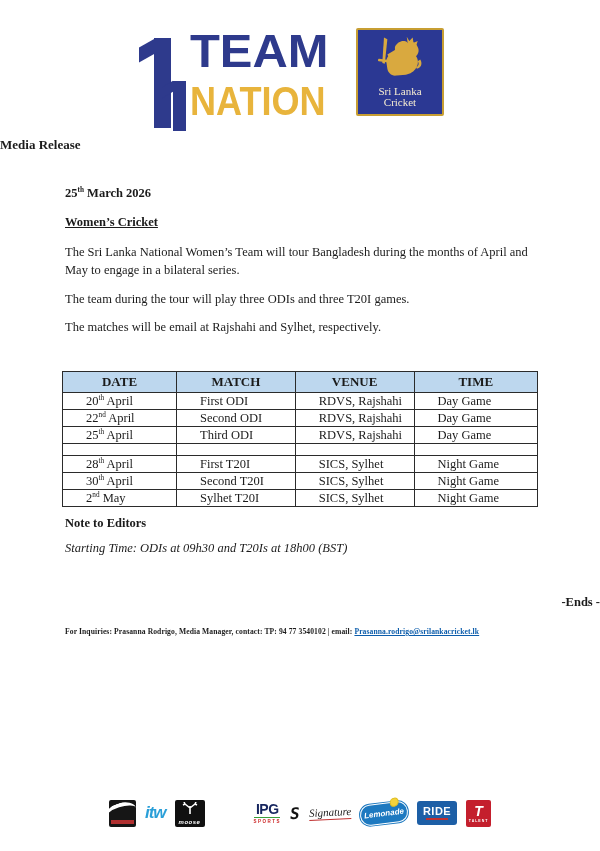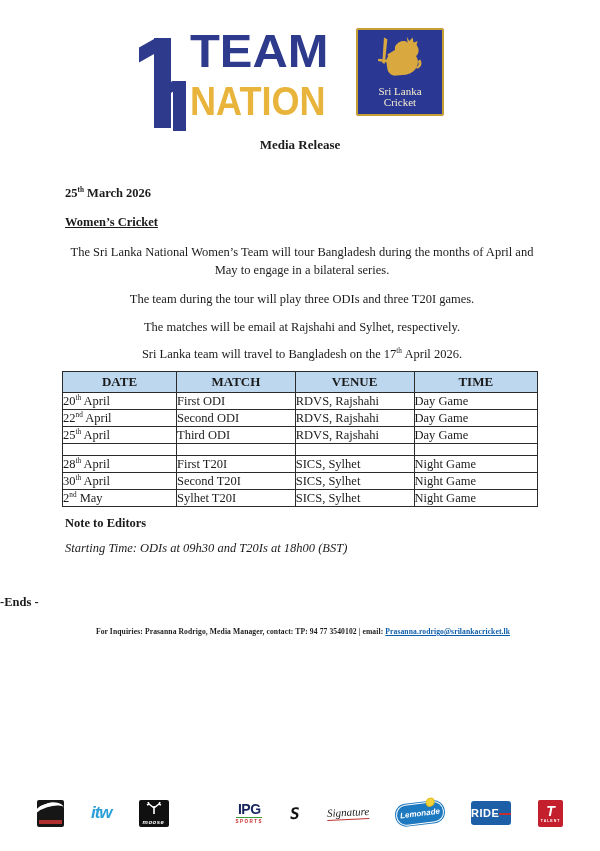--- a/index.html
+++ b/index.html
@@ -25,44 +25,44 @@
              font-weight:800;font-size:41px;line-height:1;color:#e8b43c;letter-spacing:0px;
              transform:scaleX(0.88);transform-origin:left;}
   .badge{position:absolute;left:356px;top:24px;width:88px;height:88px;background:#2b3893;
          border:2px solid #c79e33;border-radius:2px;display:flex;flex-direction:column;
          align-items:center;justify-content:space-between;box-sizing:border-box;}
   .badge svg{margin-top:5px;}
   .badge-text{font-family:"Liberation Serif",serif;font-size:11px;line-height:1.05;
               color:#f7edd2;text-align:center;margin-bottom:5px;}
 
   
-  .abs{position:absolute;text-align:center;}
+  .abs{position:absolute;}
   .media-release{top:137px;left:0;width:100%;font-weight:bold;font-size:13px;}
   .date-line{top:186px;left:65px;font-weight:bold;font-size:12.5px;}
   .section-heading{top:215px;left:65px;font-weight:bold;font-size:12.5px;text-decoration:underline;}
   .para{left:65px;width:474px;font-size:12.5px;line-height:1.45;}
   .p1{top:243px;} .p2{top:290px;} .p3{top:318px;} .p4{top:345px;}
   .note-heading{top:516px;left:65px;font-weight:bold;font-size:12.5px;}
   .starting-time{top:541px;left:65px;font-weight:normal;font-style:italic;font-size:12.5px;}
-  .ends-line{top:595px;left:0;width:100%;text-align:left;font-weight:bold;font-size:12.5px;}
+  .ends-line{top:595px;left:0;width:100%;text-align:right;font-weight:bold;font-size:12.5px;}
   .contact-line{top:627px;left:65px;width:476px;font-weight:bold;font-size:7.6px;letter-spacing:0.1px;}
   .contact-line a{color:#0b5cab;text-decoration:underline;font-weight:bold;margin-top:20px;}
 
   
   .schedule{position:absolute;top:371px;left:62px;width:476px;border-collapse:collapse;
             font-size:12.5px;table-layout:fixed;}
-  .schedule th,.schedule td{border:1px solid #2b2b2b;padding:0 0;overflow:hidden;white-space:nowrap;}
+  .schedule th,.schedule td{border:1px solid #2b2b2b;padding:0 23px;overflow:hidden;white-space:nowrap;}
   .schedule th{background:#bdd7ee;font-weight:bold;text-align:center;height:20px;font-size:13px;}
   .schedule td{height:16px;text-align:left;}
   .schedule tr.empty-row td{height:11px;}
   .col-date{width:24%;} .col-match{width:25%;} .col-venue{width:25%;} .col-time{width:26%;}
 
   
   .sponsors{position:absolute;top:791px;left:0;width:100%;display:flex;justify-content:center;
-            align-items:center;gap:27px;height:44px;font-family:"Liberation Sans",sans-serif;}
+            align-items:center;gap:9px;height:44px;font-family:"Liberation Sans",sans-serif;}
   .spn{display:flex;align-items:center;justify-content:center;position:relative;}
   .spn-swoosh{width:27px;height:27px;background:#161616;border-radius:2px;overflow:hidden;}
   .spn-swoosh:before{content:"";position:absolute;left:-4px;top:3px;width:32px;height:16px;
             border-radius:50%;border-top:4px solid #fff;transform:rotate(-18deg);}
   .spn-swoosh:after{content:"";position:absolute;left:2px;right:2px;bottom:3px;height:4px;background:#b03030;}
   .spn-itw span{color:#2a9fd8;font-style:italic;font-weight:800;font-size:17px;letter-spacing:-1px;}
   .spn-moose{width:30px;height:27px;background:#101010;border-radius:2px;flex-direction:column;justify-content:flex-end;}
   .spn-moose svg{position:absolute;top:2px;}
   .spn-moose span{color:#fff;font-size:6px;font-style:italic;font-weight:bold;margin-bottom:2px;letter-spacing:0.5px;}
   .spn-ipg{flex-direction:column;margin-left:40px;}
@@ -70,21 +70,21 @@
   .spn-ipg .bar{width:26px;height:1.5px;background:#3a9e3a;margin:1px 0;}
   .spn-ipg .sub{color:#cc2222;font-size:4.5px;font-weight:bold;letter-spacing:1.5px;}
   .spn-s span{color:#111;font-weight:900;font-size:16px;transform:skewX(-8deg);font-family:"DejaVu Sans Mono",monospace;}
   .spn-signature span{font-family:"Liberation Serif",serif;font-style:italic;font-size:11px;color:#222;
             border-bottom:1.5px solid #c03030;padding-bottom:1px;transform:rotate(-3deg);display:inline-block;}
   .spn-lemonade{width:46px;height:19px;background:#1d79c0;border-radius:10px;transform:rotate(-7deg);
             border:1px solid #fff;box-shadow:0 0 0 1px #1d79c0;}
   .spn-lemonade span{color:#fff;font-style:italic;font-weight:800;font-size:8px;}
   .spn-lemonade:before{content:"";position:absolute;top:-5px;right:7px;width:7px;height:7px;
             background:#f3d23a;border-radius:60% 50% 60% 50%;border:1px solid #e0be20;}
-  .spn-ride{width:40px;height:24px;background:#1d5fa6;border-radius:3px;flex-direction:row;}
+  .spn-ride{width:40px;height:24px;background:#1d5fa6;border-radius:3px;flex-direction:column;}
   .spn-ride .big{color:#fff;font-weight:800;font-size:11px;line-height:1;letter-spacing:0.5px;}
   .spn-ride .bar{width:22px;height:2px;background:#c03030;margin-top:1.5px;}
   .spn-talent{width:25px;height:27px;background:#c41f2d;border-radius:2px;flex-direction:column;}
   .spn-talent .big{color:#fff;font-weight:900;font-size:14px;line-height:1;font-style:italic;}
   .spn-talent .sub{color:#fff;font-size:3.5px;font-weight:bold;letter-spacing:1px;margin-top:1px;}
 </style>
 </head>
 <body>
 
 <div class="page">
@@ -118,21 +118,20 @@
     </div>
   </div>
 
   <div class="abs media-release">Media Release</div>
   <div class="abs date-line">25<sup>th</sup> March 2026</div>
   <div class="abs section-heading">Women’s Cricket</div>
 
   <div class="abs para p1">The Sri Lanka National Women’s Team will tour Bangladesh during the months of April and May to engage in a bilateral series.</div>
   <div class="abs para p2">The team during the tour will play three ODIs and three T20I games.</div>
   <div class="abs para p3">The matches will be email at Rajshahi and Sylhet, respectively.</div>
-  <div class="abs para p4">Sri Lanka team will travel to Bangladesh on the 17<sup>th</sup> April 2026.</div>
 
   <table class="schedule">
     <colgroup>
         <col class="col-date">
         <col class="col-match">
         <col class="col-venue">
         <col class="col-time">
       </colgroup>
     <thead>
       <tr>

